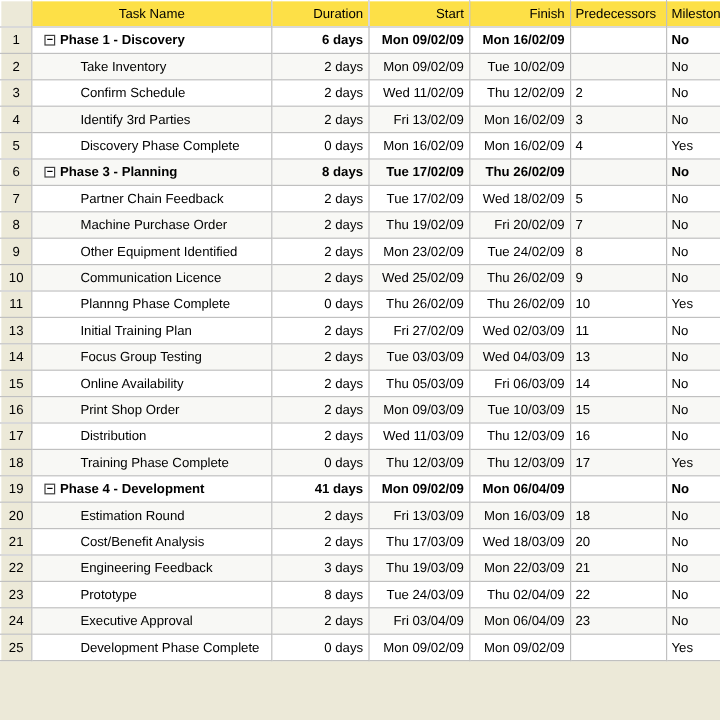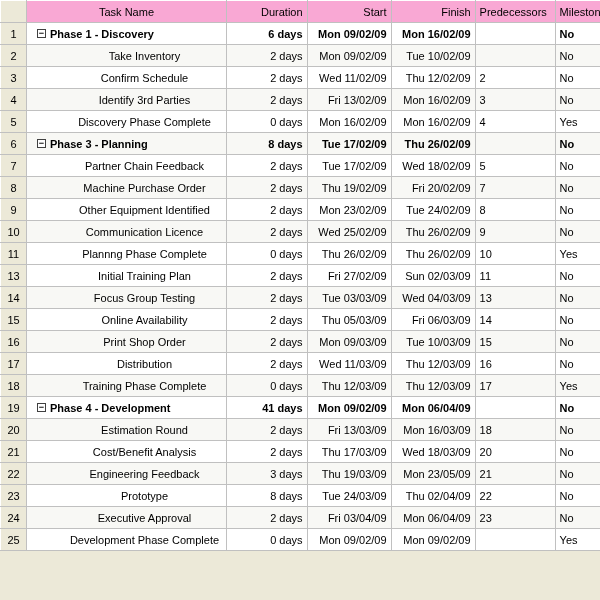--- a/index.html
+++ b/index.html
@@ -29,21 +29,21 @@
     display: table-cell;
     border: 1px solid #c0c0c0;
     padding: 0 4px;
     vertical-align: middle;
     white-space: nowrap;
     overflow: hidden;
     font-size: 11px;
     height: 22px;
   }
   .hcell {
-    background: #f9a8d4;
+    background: #fde047;
     text-align: center;
     font-weight: normal;
     color: #000;
     border-top: 1px solid #fff;
     border-left: 1px solid #fff;
   }
   .rowhead {
     background: #ece9d8;
     text-align: center;
     width: 26px;
@@ -66,21 +66,21 @@
   .pred-col  { width: 80px;  min-width:80px; text-align: left; }
   .mile-col  { width: 62px;  min-width:62px; text-align: left; }
   .extra-col { width: 8px;   min-width:8px; background:#ece9d8; }
   .summary { font-weight: bold; }
   .task-name {
     display: flex;
     align-items: center;
     gap: 4px;
   }
   .indent-1 { padding-left: 6px; }
-  .indent-2 { padding-left: 36px; justify-content: center; }
+  .indent-2 { padding-left: 36px; }
   .outline {
     display: inline-flex;
     width: 9px;
     height: 9px;
     border: 1px solid #404040;
     align-items: center;
     justify-content: center;
     font-size: 9px;
     line-height: 7px;
     background: #fff;
@@ -260,21 +260,21 @@
     </div>
     <div class="row">
       <div class="rowhead">13</div>
       <div class="cell name-col">
         <div class="task-name indent-2">
           <span>Initial Training Plan</span>
         </div>
       </div>
       <div class="cell dur-col">2 days</div>
       <div class="cell start-col">Fri 27/02/09</div>
-      <div class="cell fin-col">Sun 02/03/09</div>
+      <div class="cell fin-col">Wed 02/03/09</div>
       <div class="cell pred-col">11</div>
       <div class="cell mile-col">No</div>
       <div class="cell extra-col"></div>
     </div>
     <div class="row alt">
       <div class="rowhead">14</div>
       <div class="cell name-col">
         <div class="task-name indent-2">
           <span>Focus Group Testing</span>
         </div>
@@ -387,21 +387,21 @@
     </div>
     <div class="row alt">
       <div class="rowhead">22</div>
       <div class="cell name-col">
         <div class="task-name indent-2">
           <span>Engineering Feedback</span>
         </div>
       </div>
       <div class="cell dur-col">3 days</div>
       <div class="cell start-col">Thu 19/03/09</div>
-      <div class="cell fin-col">Mon 23/05/09</div>
+      <div class="cell fin-col">Mon 22/03/09</div>
       <div class="cell pred-col">21</div>
       <div class="cell mile-col">No</div>
       <div class="cell extra-col"></div>
     </div>
     <div class="row">
       <div class="rowhead">23</div>
       <div class="cell name-col">
         <div class="task-name indent-2">
           <span>Prototype</span>
         </div>

